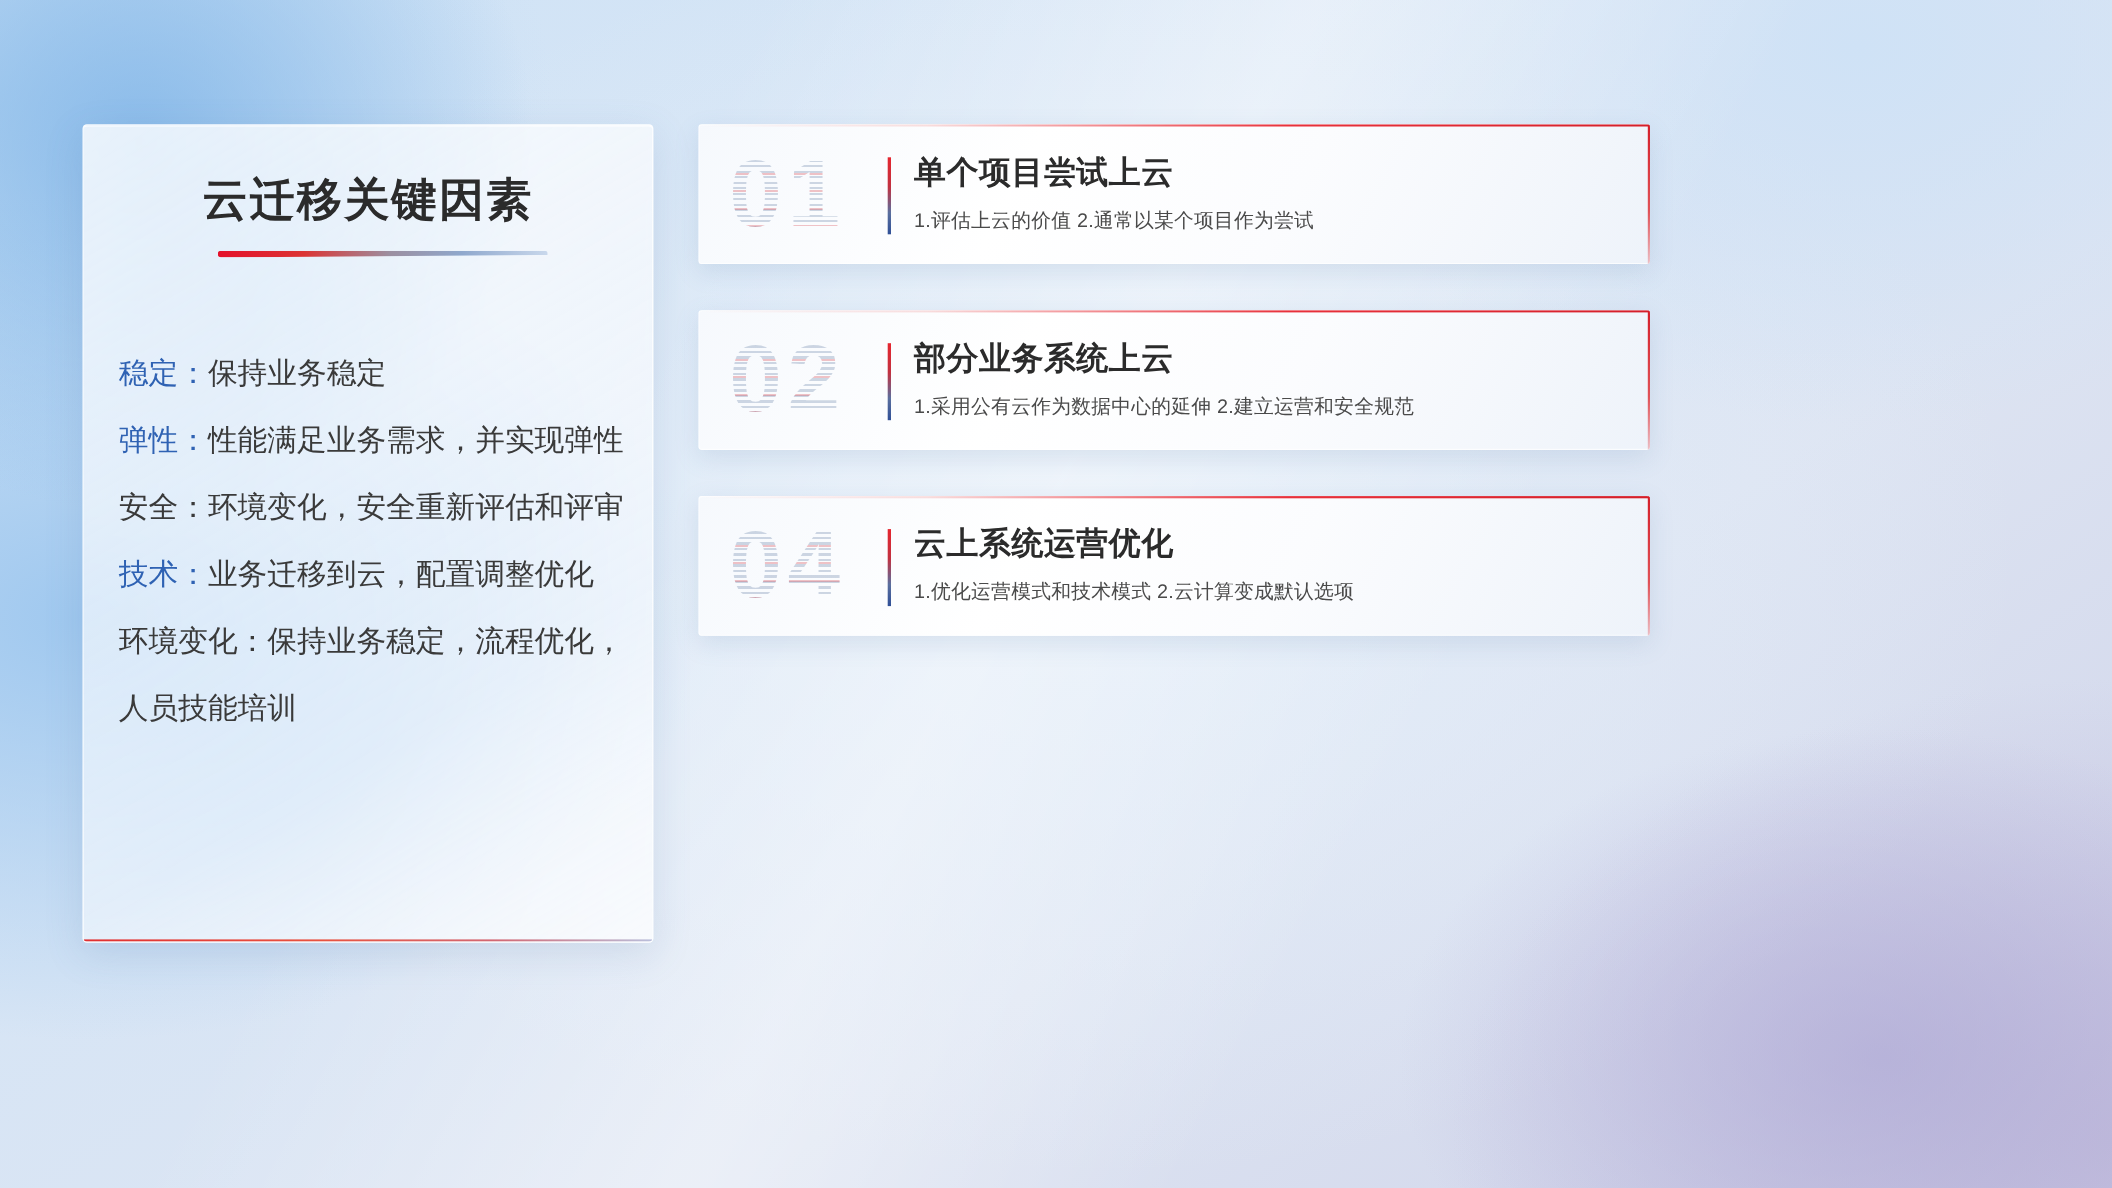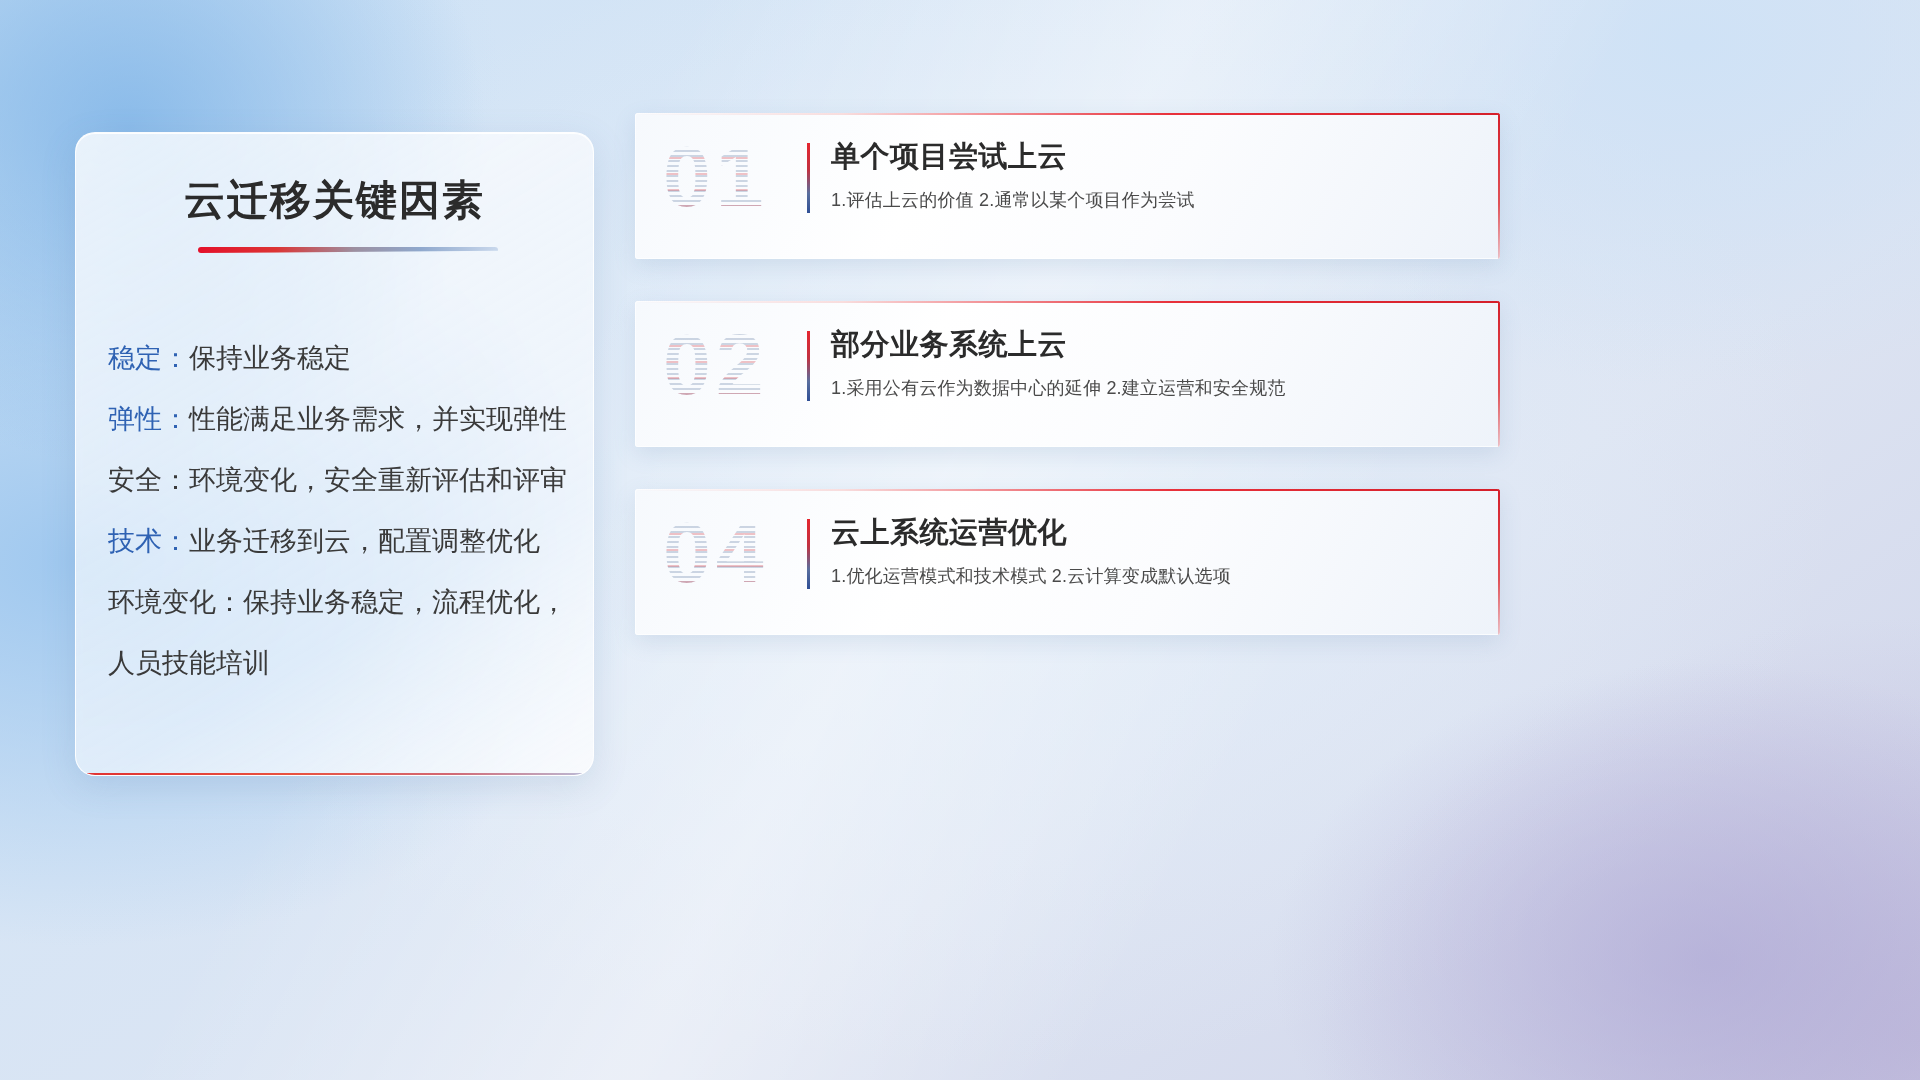--- a/index.html
+++ b/index.html
@@ -30,28 +30,27 @@
     position: absolute; left: -120px; top: -160px; width: 620px; height: 640px;
     background: radial-gradient(ellipse at 40% 45%, rgba(120,176,230,.75) 0%, rgba(120,176,230,0) 68%);
   }
   .bg-corner-br {
     position: absolute; right: -80px; bottom: -180px; width: 760px; height: 620px;
     background: radial-gradient(ellipse at 62% 52%, rgba(172,166,212,.62) 0%, rgba(172,166,212,0) 66%);
   }
 
   
   .left-panel {
-    position: absolute; left: 75px; top: 113px; width: 519px; height: 644px;
-    border-radius: 20px;
+    position: absolute; left: 75px; top: 113px; width: 519px; height: 744px;
+    border-radius: 4px;
     background: linear-gradient(150deg, rgba(255,255,255,.80) 0%, rgba(252,253,255,.66) 40%, rgba(248,251,255,.58) 70%, rgba(255,255,255,.72) 100%);
     border: 1px solid rgba(255,255,255,.88);
     box-shadow: 0 10px 34px rgba(90,125,170,.17), inset 0 1px 0 rgba(255,255,255,.9);
     backdrop-filter: blur(3px);
     overflow: hidden;
-    margin-top: 19px;
   }
   .left-panel::after {
     content: ""; position: absolute; left: 0; right: 0; bottom: 0; height: 2px;
     background: linear-gradient(90deg, #e02020 0%, #e8442f 42%, #cf5a66 72%, #b3b9d8 100%);
     opacity: .92;
   }
   .panel-title {
     position: absolute; left: 0; right: 0; top: 40px;
     text-align: center;
     font-size: 41px; font-weight: 700; color: #2b2b2b; letter-spacing: 2px;
@@ -68,21 +67,21 @@
   .factor-row {
     font-size: 27px; line-height: 61px; color: #3a3a3a; white-space: nowrap;
   }
   .factor-label { font-weight: 400; }
   .factor-label.accent { color: #2f62b3; }
   .factor-text { color: #3a3a3a; }
 
   
   .steps { position: absolute; left: 635px; top: 113px; width: 865px; }
   .step-card {
-    position: relative; height: 146px; margin-bottom: 42px;
+    position: relative; height: 127px; margin-bottom: 42px;
     border-radius: 3px;
     background: linear-gradient(118deg, #f6f9fd 0%, #ffffff 34%, #fbfcfe 62%, #eef3fa 100%);
     box-shadow: 0 7px 22px rgba(96,128,172,.16), inset 0 0 0 1px rgba(255,255,255,.7);
     overflow: hidden;
   }
   .step-card::before {
     content: ""; position: absolute; left: 0; right: 0; top: 0; height: 2px;
     background: linear-gradient(90deg, rgba(255,255,255,0) 0%, rgba(240,160,160,.35) 24%, #e8313b 62%, #d51f2a 100%);
   }
   .step-card::after {

